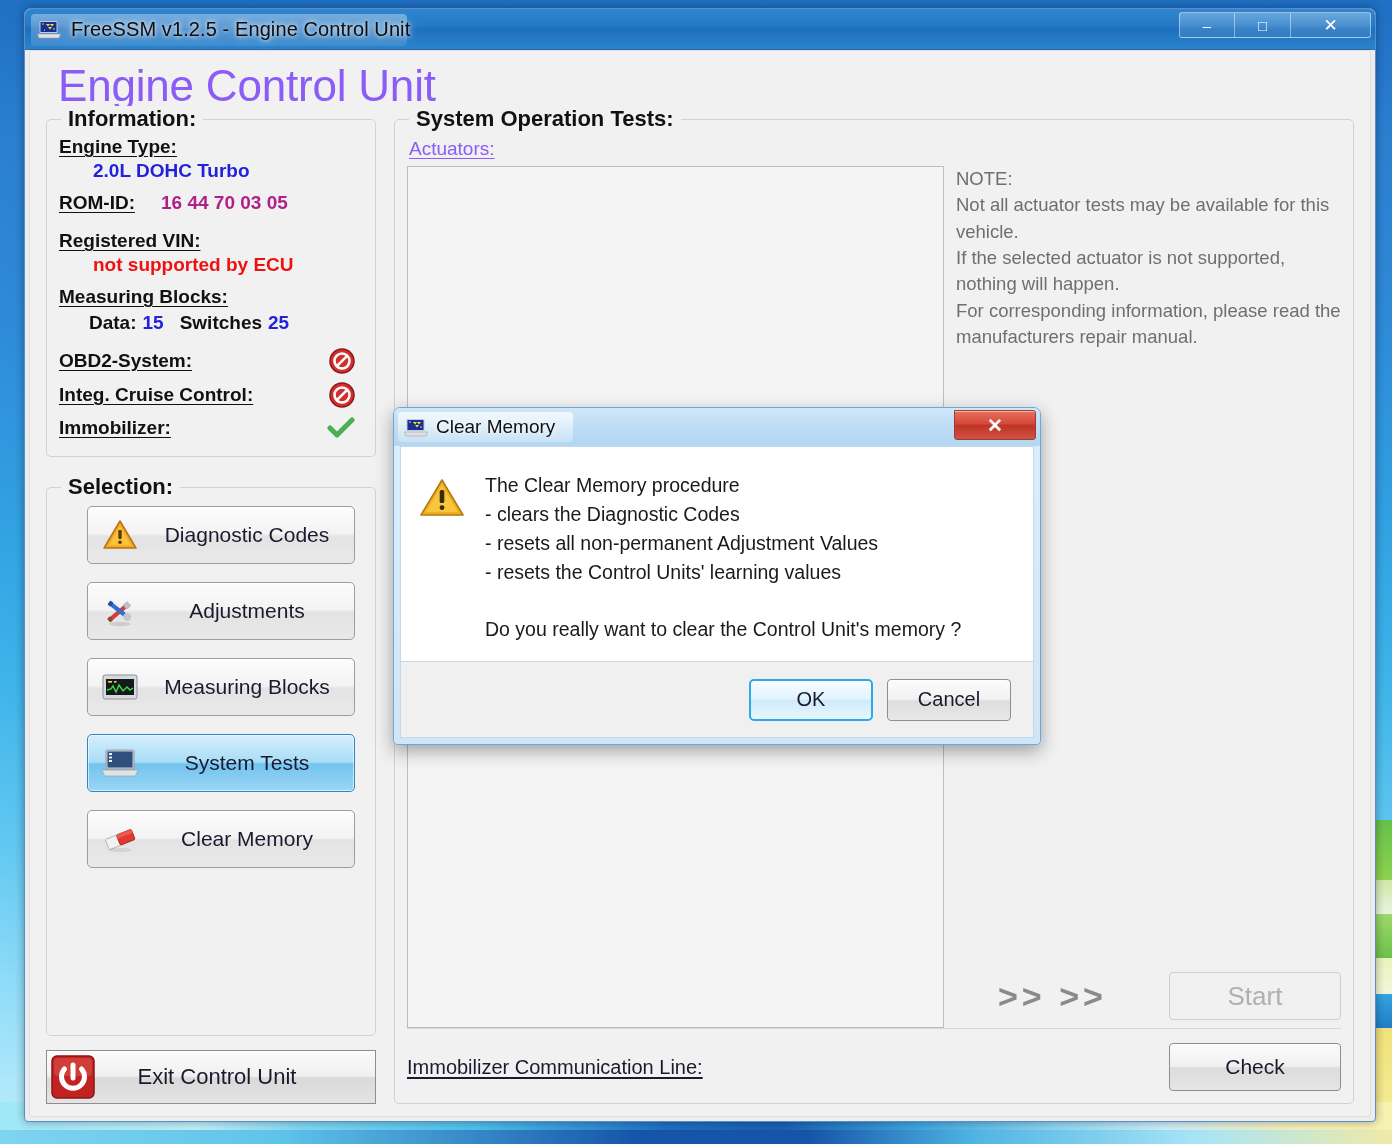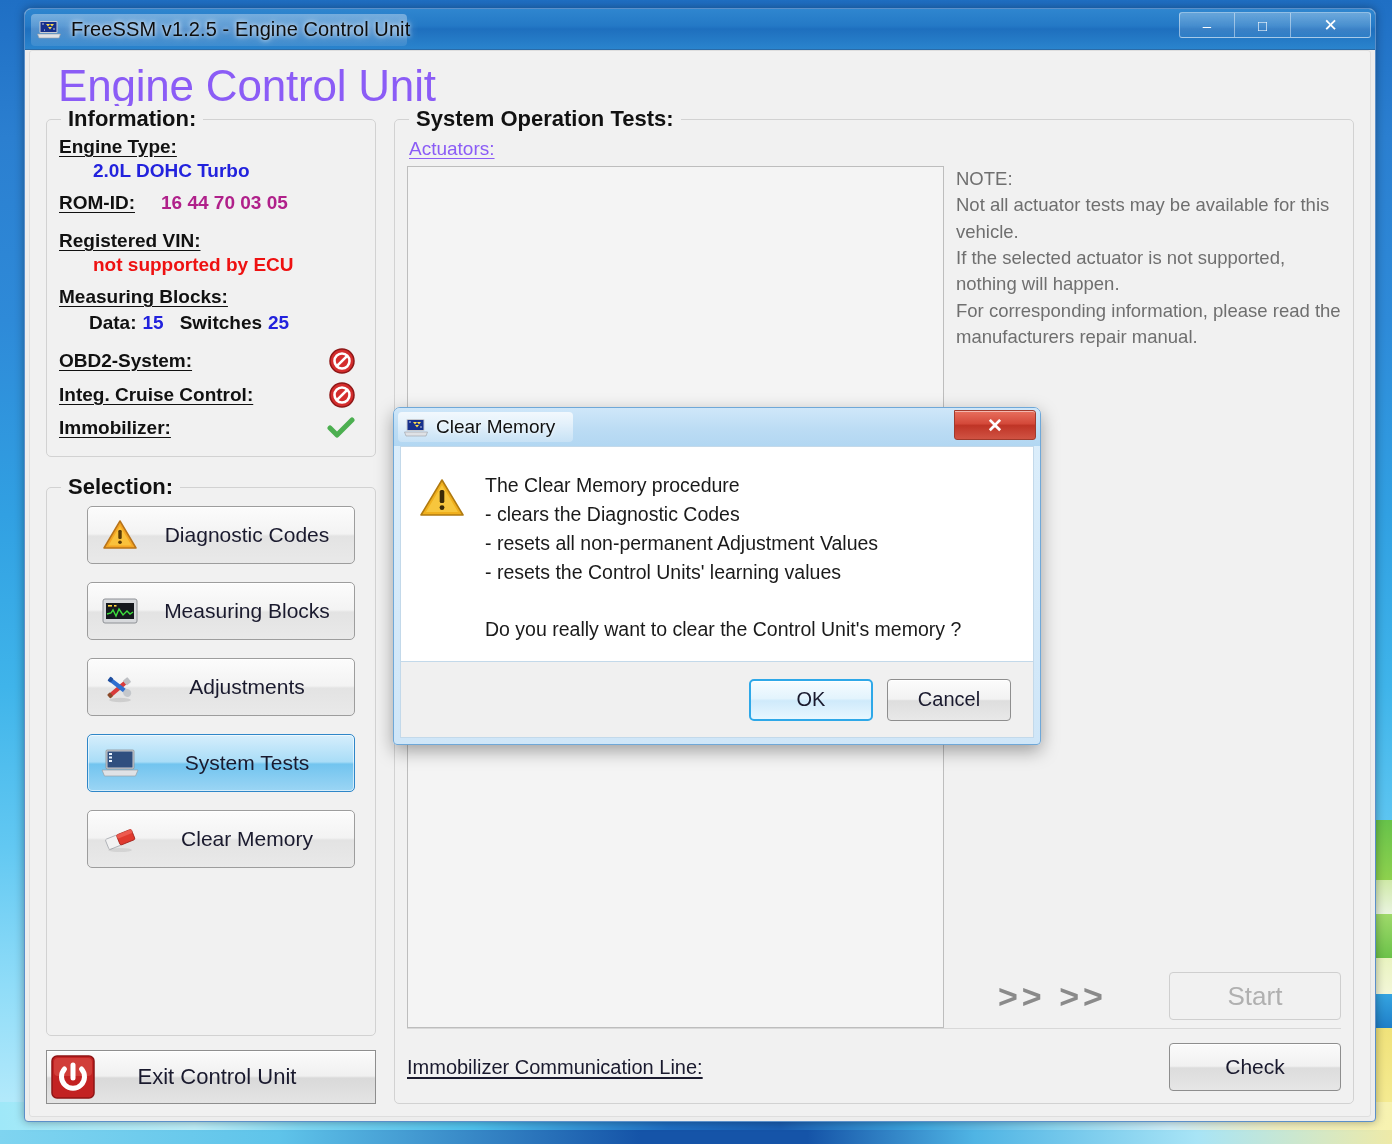--- a/index.html
+++ b/index.html
@@ -400,48 +400,48 @@
                 <path d="M18 7 L29.5 26.5 L6.5 26.5 Z" fill="#fcd34d" opacity="0.6"></path>
                 <rect x="16.3" y="11" width="3.4" height="9" rx="1.2" fill="#5a3a06"></rect>
                 <circle cx="18" cy="23.3" r="1.8" fill="#5a3a06"></circle>
               </svg>
             </span>
             <span class="lbl">Diagnostic Codes</span>
           </div>
 
           <div class="selbtn">
             <span class="ico">
-              <svg width="38" height="30" viewBox="0 0 38 30">
-                <rect x="2" y="3" width="34" height="24" rx="2" fill="#d7d9dc" stroke="#8e9196" stroke-width="1"></rect>
-                <rect x="5" y="7" width="28" height="16" fill="#15181d"></rect>
-                <polyline points="6,18 10,17 12,14 15,20 18,13 22,19 26,15 29,18 32,16" fill="none" stroke="#3ddc3d" stroke-width="1.4"></polyline>
-                <rect x="7" y="9" width="4" height="1.6" fill="#ffd83d"></rect>
-                <rect x="13" y="9" width="2.5" height="1.6" fill="#ffd83d"></rect>
-              </svg>
-            </span>
-            <span class="lbl">Measuring Blocks</span>
-          </div>
-
-          <div class="selbtn">
-            <span class="ico">
               <svg width="38" height="34" viewBox="0 0 38 34">
                 <g transform="rotate(-40 19 17)">
                   <rect x="7" y="15" width="20" height="4.2" rx="1.2" fill="#d93b3b"></rect>
                   <rect x="25" y="14" width="6" height="6.2" rx="1" fill="#bdbfc3"></rect>
                   <rect x="4" y="14.6" width="4" height="5" rx="1" fill="#8b4a2a"></rect>
                 </g>
                 <g transform="rotate(38 19 17)">
                   <rect x="8" y="15" width="19" height="4.2" rx="1.2" fill="#2f6fd0"></rect>
                   <path d="M27 13.5 a4 4 0 1 1 0 7.5 l-2.5 -1.5 l0 -4.5 z" fill="#c4c7cb"></path>
                   <rect x="5" y="14.6" width="4" height="5" rx="1" fill="#1f4fa0"></rect>
                 </g>
                 <ellipse cx="19" cy="30" rx="11" ry="2.2" fill="#000" opacity="0.1"></ellipse>
               </svg>
             </span>
             <span class="lbl">Adjustments</span>
+          </div>
+
+          <div class="selbtn">
+            <span class="ico">
+              <svg width="38" height="30" viewBox="0 0 38 30">
+                <rect x="2" y="3" width="34" height="24" rx="2" fill="#d7d9dc" stroke="#8e9196" stroke-width="1"></rect>
+                <rect x="5" y="7" width="28" height="16" fill="#15181d"></rect>
+                <polyline points="6,18 10,17 12,14 15,20 18,13 22,19 26,15 29,18 32,16" fill="none" stroke="#3ddc3d" stroke-width="1.4"></polyline>
+                <rect x="7" y="9" width="4" height="1.6" fill="#ffd83d"></rect>
+                <rect x="13" y="9" width="2.5" height="1.6" fill="#ffd83d"></rect>
+              </svg>
+            </span>
+            <span class="lbl">Measuring Blocks</span>
           </div>
 
           <div class="selbtn active">
             <span class="ico">
               <svg width="40" height="32" viewBox="0 0 40 32">
                 <rect x="6" y="3" width="28" height="19" rx="1.2" fill="#c9ccd1" stroke="#8e9196" stroke-width="0.8"></rect>
                 <rect x="7.5" y="4.5" width="25" height="16" fill="#2f4f7f"></rect>
                 <rect x="9" y="6" width="3" height="2" fill="#eaf4ff"></rect>
                 <rect x="9" y="9.5" width="3" height="2" fill="#eaf4ff"></rect>
                 <rect x="9" y="13" width="3" height="2" fill="#eaf4ff"></rect>

